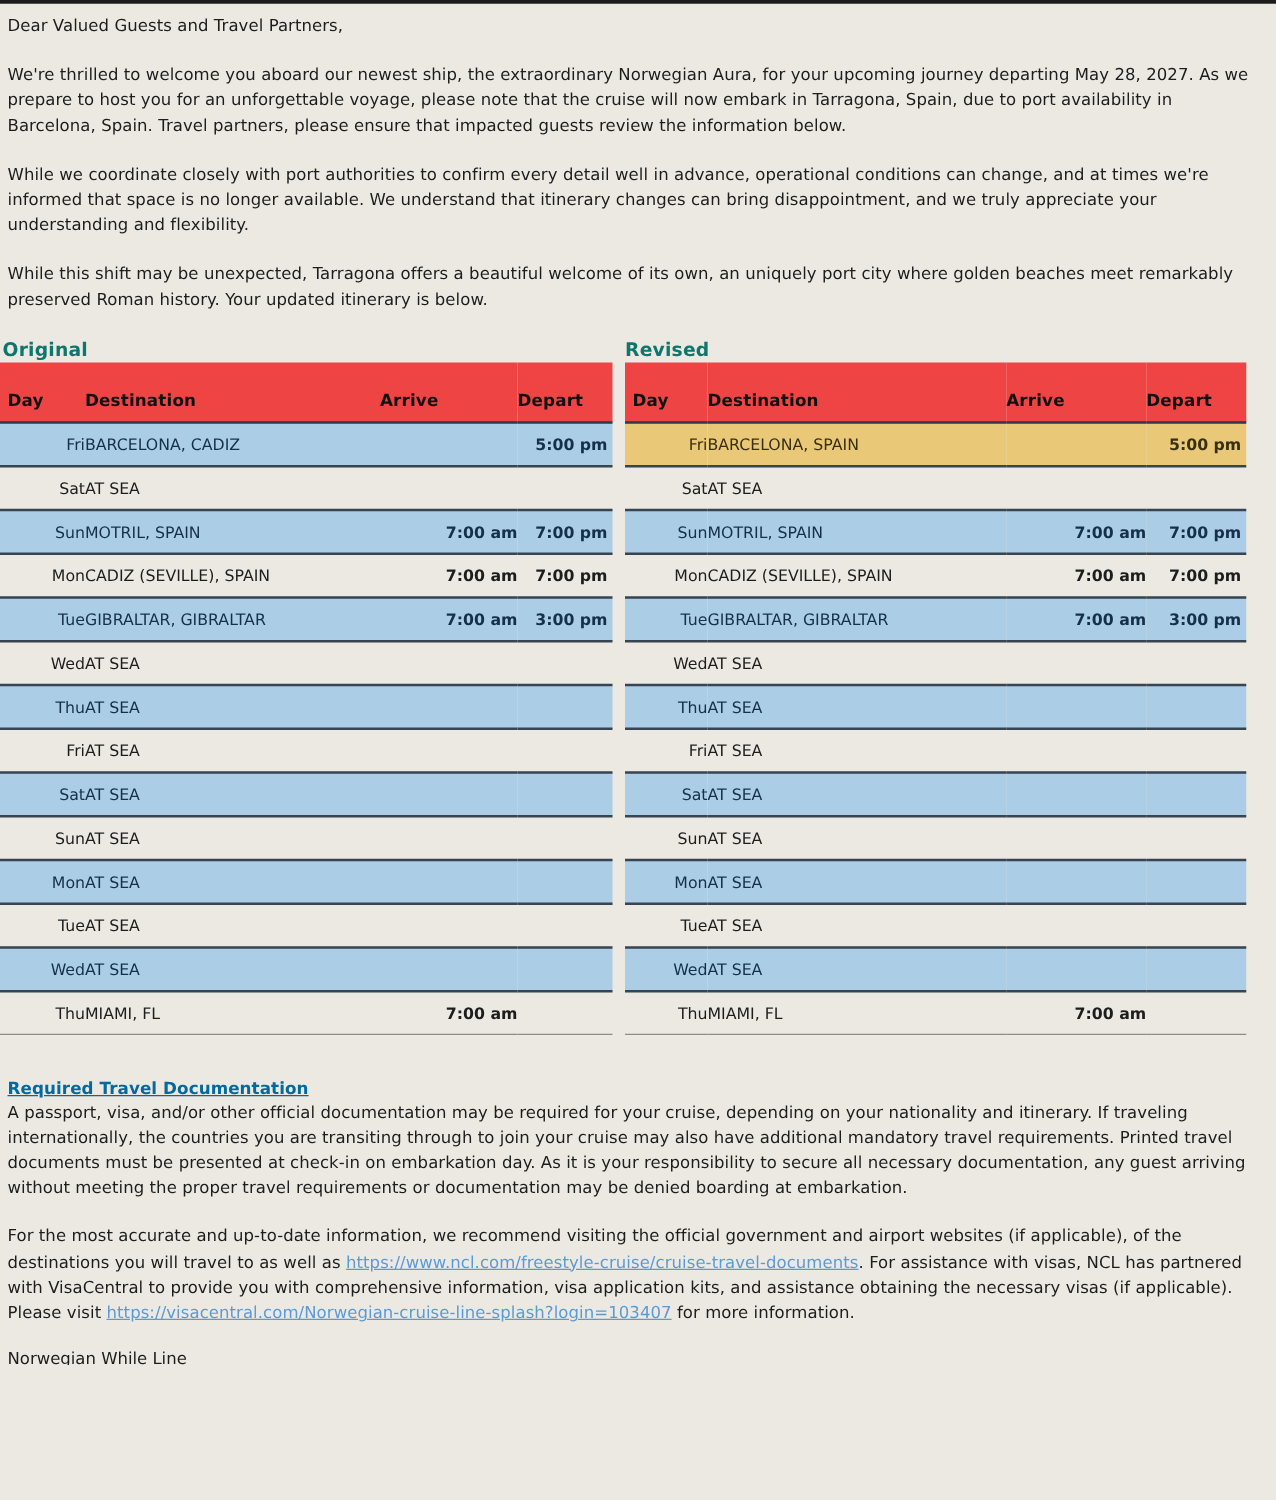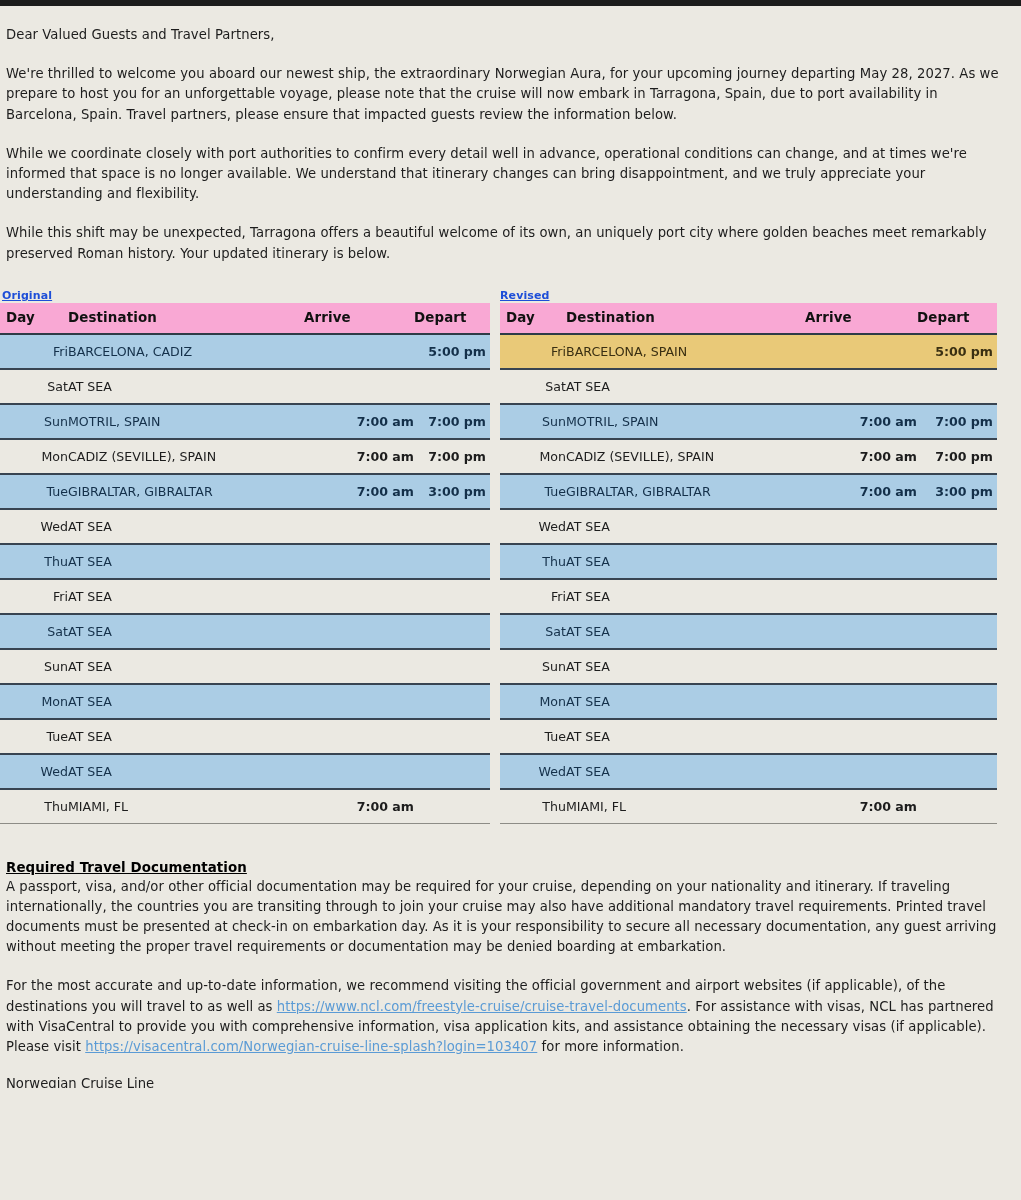--- a/index.html
+++ b/index.html
@@ -19,21 +19,21 @@
   }
   .topbar {
     position: absolute;
     top: 0; left: 0;
     width: 1021px;
     height: 6px;
     background: #1c1c1c;
   }
   .page {
     position: absolute;
-    top: 16px;
+    top: 3px;
     left: 0;
     width: 1021px;
     background: #ebe9e2;
     padding: 0;
   }
   .body-copy {
     padding: 0 22px 0 6px;
   }
   .para {
     margin: 0 0 19px 0;
@@ -49,49 +49,48 @@
     margin-top: 16px;
     padding: 0 24px 0 0;
   }
   .itin-labels {
     position: relative;
     height: 20px;
   }
   .itin-label {
     position: absolute;
     font-weight: bold;
-    font-size: 11px;
-    color: #1d4ed8;
+    font-size: 15px;
+    color: #0f766e;
     letter-spacing: 0.01em;
     bottom: 1px;
-    text-decoration: underline;
   }
   .itin-label.orig { left: 2px; }
   .itin-label.rev  { left: 500px; }
 
   .tables {
     display: flex;
     width: 997px;
     align-items: flex-start;
   }
   table.itin {
     border-collapse: collapse;
     table-layout: fixed;
     font-size: 12.6px;
   }
   table.itin.left  { width: 490px; }
   table.itin.right { width: 497px; margin-left: 10px; }
 
   table.itin th {
-    background: #f9a8d4;
+    background: #ef4444;
     color: #111;
     font-weight: bold;
     font-size: 13.4px;
     text-align: left;
-    padding: 7px 0 8px 0;
+    padding: 24px 0 8px 0;
     border-bottom: 2.5px solid #2e3b46;
     letter-spacing: 0.01em;
   }
   table.itin td {
     padding: 9px 0 9px 0;
     color: #14304a;
     white-space: nowrap;
     vertical-align: middle;
     border-bottom: 2px solid #384451;
   }
@@ -132,21 +131,21 @@
 
   
   .section {
     padding: 0 22px 0 6px;
   }
   .sec-title {
     font-weight: bold;
     font-size: 13.4px;
     text-decoration: underline;
     margin: 0 0 2px 0;
-    color: #000000;
+    color: #0369a1;
     letter-spacing: 0.005em;
   }
   a.link {
     color: #5b9bd5;
   }
   .cut {
     overflow: hidden;
     height: 12px;
   }
 </style>
@@ -381,17 +380,17 @@
     </div>
   </div>
 
   <div class="section" style="margin-top:36px;">
     <div class="sec-title">Required Travel Documentation</div>
     <p class="para">A passport, visa, and/or other official documentation may be required for your cruise, depending on your nationality and itinerary. If traveling internationally, the countries you are transiting through to join your cruise may also have additional mandatory travel requirements. Printed travel documents must be presented at check-in on embarkation day. As it is your responsibility to secure all necessary documentation, any guest arriving without meeting the proper travel requirements or documentation may be denied boarding at embarkation.</p>
 
     <p class="para"><span>For the most accurate and up-to-date information, we recommend visiting the official government and airport websites (if applicable), of the destinations you will travel to as well as </span><a class="link" href="#">https://www.ncl.com/freestyle-cruise/cruise-travel-documents</a><span>. For assistance with visas, NCL has partnered with VisaCentral to provide you with comprehensive information, visa application kits, and assistance obtaining the necessary visas (if applicable). Please visit </span><a class="link" href="#">https://visacentral.com/Norwegian-cruise-line-splash?login=103407</a><span> for more information.</span></p>
 
     <div class="cut">
-      <span>Norwegian Cruise Line</span>
+      <span>Norwegian While Line</span>
     </div>
   </div>
 
 </div>
 
 </body></html>

